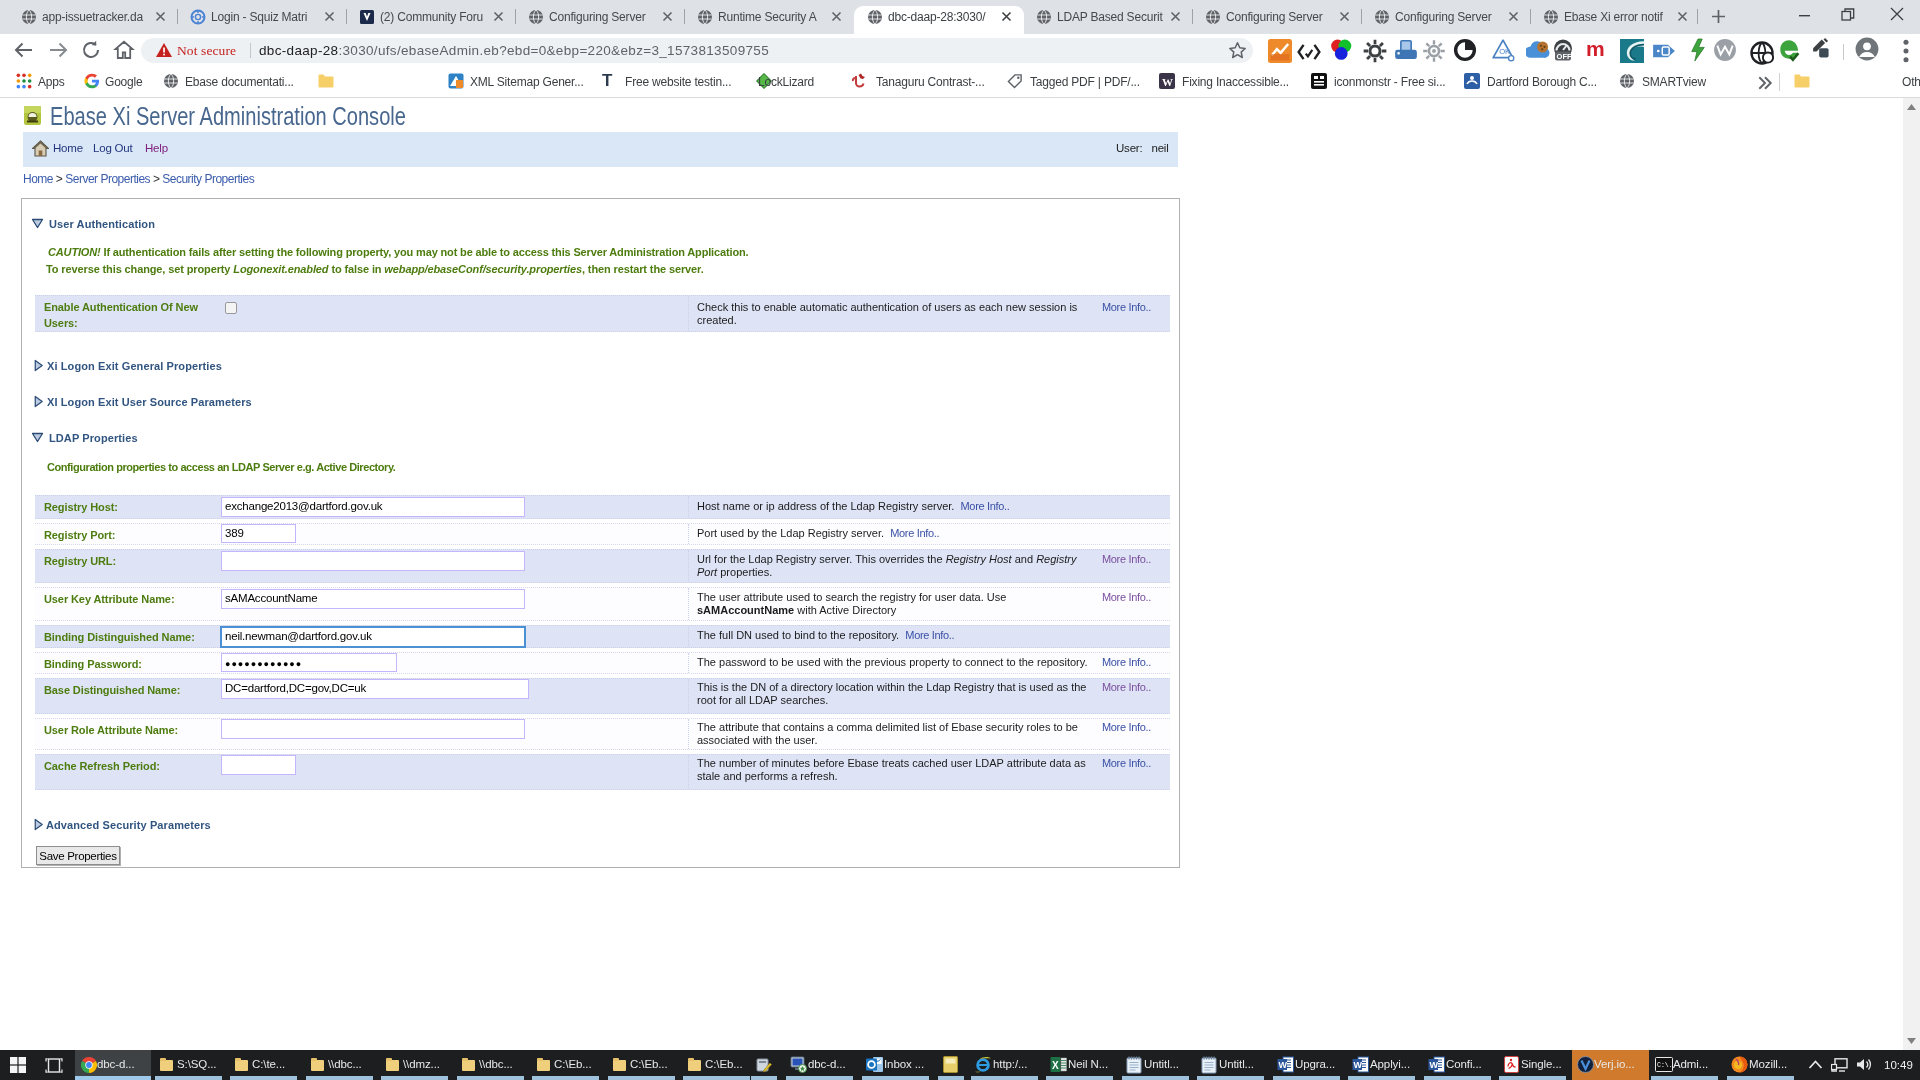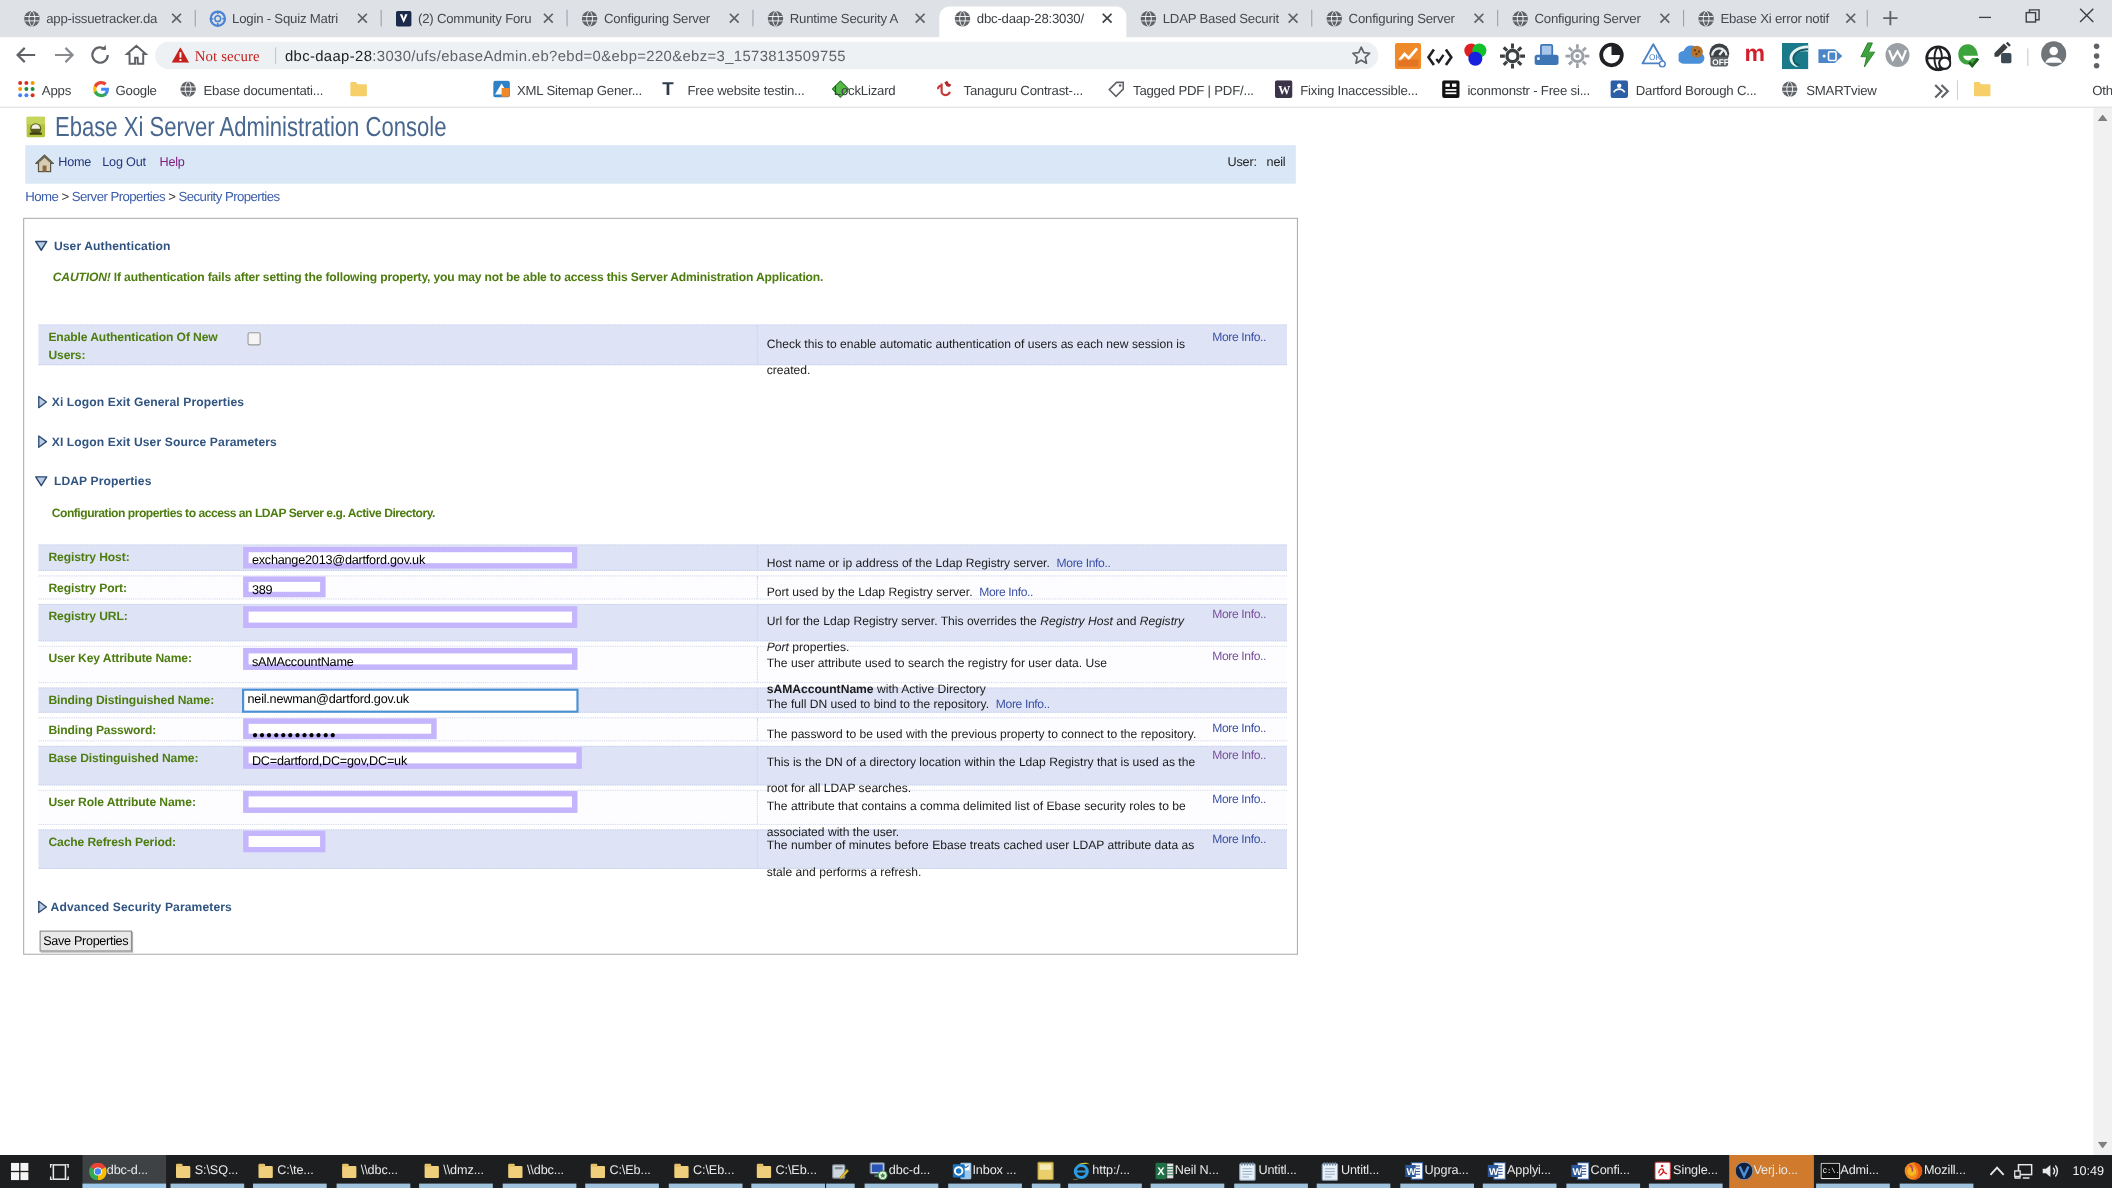--- a/index.html
+++ b/index.html
@@ -25,27 +25,27 @@
 
 
 #bkbar { position:absolute; left:0; top:66px; width:1920px; height:32px; background:#fff; border-bottom:1px solid #d8dade; }
 .bm { position:absolute; top:9px; font-size:12px; color:#3c4043; letter-spacing:-0.2px; white-space:nowrap; }
 .bmi { position:absolute; top:7px; width:16px; height:16px; }
 
 
 #page { position:absolute; left:0; top:98px; width:1903px; height:952px; background:#fff; }
 .hdr { font-weight:bold; font-size:11px; color:#315580; letter-spacing:0.1px; white-space:nowrap; }
 .lbl { font-weight:bold; font-size:11px; color:#4d7c0f; letter-spacing:-0.1px; line-height:16px; white-space:nowrap; }
-.dsc { font-size:11px; color:#1b1b1b; letter-spacing:0px; line-height:24px; white-space:nowrap; }
+.dsc { font-size:11px; color:#1b1b1b; letter-spacing:0px; line-height:13px; white-space:nowrap; }
 .mi  { font-size:11px; letter-spacing:-0.33px; color:#3a50a5; white-space:nowrap; }
 .mip { font-size:11px; letter-spacing:-0.33px; color:#7a4f9d; white-space:nowrap; }
 .row { position:absolute; left:35px; width:1135px; background:#dee4f6; border-top:1px dotted #c9d2ea; border-bottom:1px dotted #c9d2ea; }
 .roww { position:absolute; left:35px; width:1135px; background:#fdfdff; border-top:1px dotted #d4daec; border-bottom:1px dotted #d4daec; }
 .vsep { position:absolute; left:653px; top:0; bottom:0; width:0; border-left:1px dotted #c9d2ea; }
-.inp { position:absolute; background:#fff; border:5px solid #c4b5fd; font-size:11.5px; letter-spacing:-0.2px; color:#000; padding:2px 0 0 3px; }
+.inp { position:absolute; background:#fff; border:1px solid #c4b5fd; font-size:11.5px; letter-spacing:-0.2px; color:#000; padding:2px 0 0 3px; }
 .tri { position:absolute; width:13px; height:13px; }
 
 
 #sbar { position:absolute; left:1903px; top:98px; width:17px; height:952px; background:#f1f1f1; }
 
 
 #taskbar { position:absolute; left:0; top:1050px; width:1920px; height:30px; background:#1d1e20; }
 .ti { position:absolute; top:0; height:30px; }
 .ti .tl { position:absolute; left:22px; top:8px; font-size:11.5px; color:#e8e8e8; letter-spacing:-0.1px; white-space:nowrap; }
 .tul { position:absolute; bottom:0; height:4px; background:#9fc2dc; }
@@ -467,20 +467,21 @@
 
     <div class="abs" style="left:23px;top:74px;font-size:12px;letter-spacing:-0.5px;color:#333;"><span style="color:#3a5caa;">Home</span> &gt; <span style="color:#3a5caa;">Server Properties</span> &gt; <span style="color:#3a5caa;">Security Properties</span></div>
 
     <div class="abs" style="left:21px;top:100px;width:1159px;height:670px;border:1px solid #b0b0b0;"></div>
 
     <svg class="tri" style="left:31px;top:119px;" width="13" height="13" viewBox="0 0 13 13">
         <path d="M1.5 2.5 H11.5 L6.5 10.5 Z" fill="#bccbe2" stroke="#2a4a74" stroke-width="1.3" stroke-linejoin="round"></path>
       </svg>
     <span class="hdr abs" style="left:49px;top:120px;">User Authentication</span>
     <div class="abs lbl" style="left:48px;top:146px;letter-spacing:-0.15px;"><i>CAUTION!</i> If authentication fails after setting the following property, you may not be able to access this Server Administration Application.</div>
+    <div class="abs lbl" style="left:46px;top:163px;letter-spacing:-0.12px;">To reverse this change, set property <i>Logonexit.enabled</i> to false in <i>webapp/ebaseConf/security.properties</i>, then restart the server.</div>
 
     <div class="row" style="top:197px;height:37px;">
         <div class="vsep"></div>
       </div>
     <div class="abs lbl" style="left:44px;top:201px;">Enable Authentication Of New<br>Users:</div>
     <div class="abs" style="left:225px;top:204px;width:12px;height:12px;background:#f4f4f4;border:1px solid #999;border-radius:2px;"></div>
     <div class="abs dsc" style="left:697px;top:203px;">Check this to enable automatic authentication of users as each new session is<br>created.</div>
     <span class="mi abs" style="left:1102px;top:203px;">More Info..</span>
 
     <svg class="tri" style="left:32px;top:261px;" width="12" height="14" viewBox="0 0 12 14">

